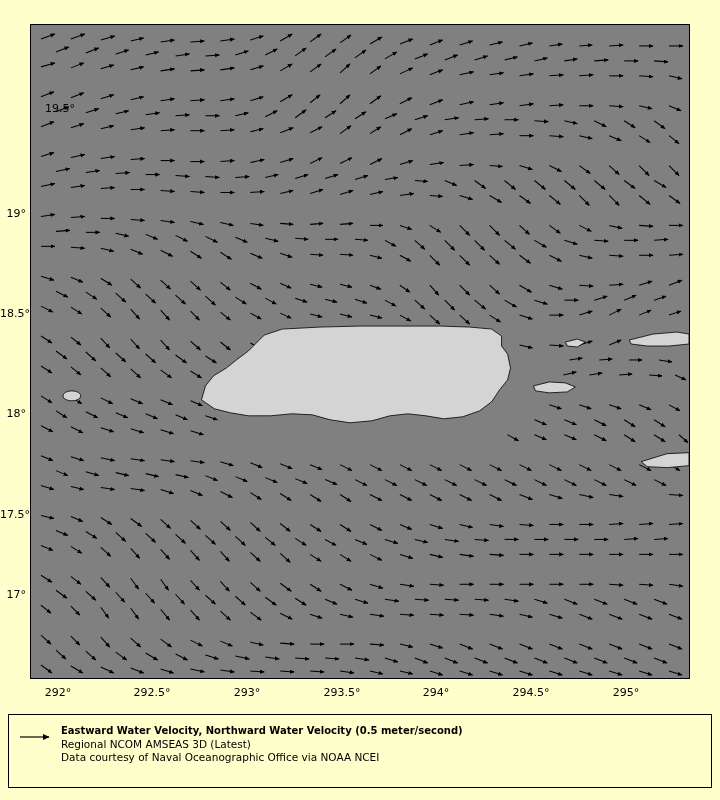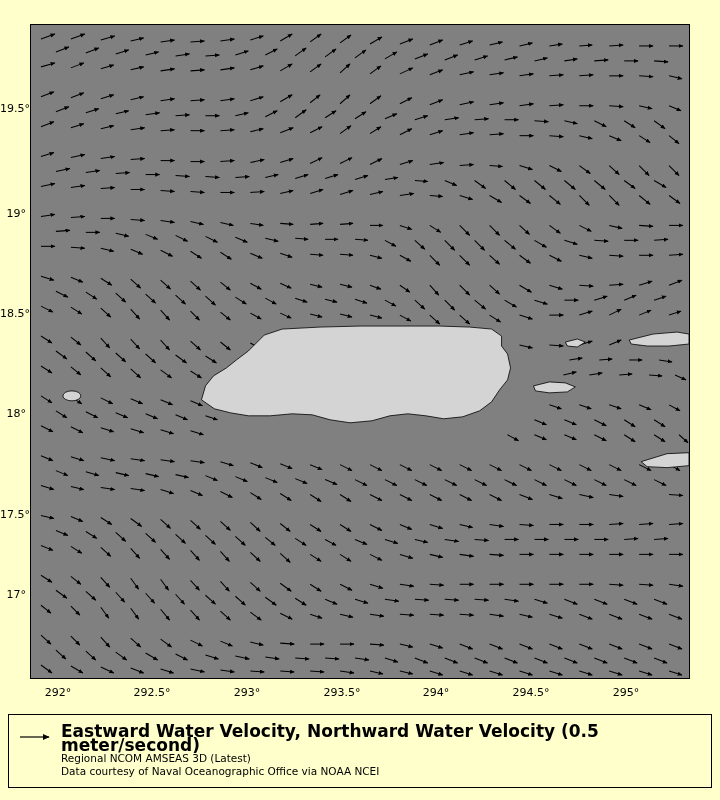--- a/index.html
+++ b/index.html
@@ -80,21 +80,21 @@
     width: 36px;
     height: 12px;
   }
   #caption-text {
     position: absolute;
     left: 52px;
     top: 9px;
     right: 6px;
   }
   #caption-title {
-    font-size: 17px;
+    font-size: 10px;
     font-weight: bold;
     color: #000;
     line-height: 14px;
   }
   .caption-line {
     font-size: 10.5px;
     color: #000;
     line-height: 12.5px;
   }
 </style>
@@ -804,21 +804,21 @@
 
       <path d="M536,318 L548,315 L556,318 L548,323 L538,322 Z" fill="#d4d4d4" stroke="#000000" stroke-width="0.8"></path>
 
       <path d="M600,316 L624,310 L648,308 L660,310 L660,320 L640,322 L618,322 L602,320 Z" fill="#d4d4d4" stroke="#000000" stroke-width="0.8"></path>
 
       <path d="M612,438 L638,430 L660,429 L660,442 L638,444 L618,443 Z" fill="#d4d4d4" stroke="#000000" stroke-width="0.8"></path>
     </svg>
   </div>
 
   <div class="ytick-wrap">
-    <div class="ylabel" style="top:108px;">19.5°</div>
+    <div class="ylabel" style="top:108px;padding-left:45px;">19.5°</div>
     <div class="ylabel" style="top:213px;">19°</div>
     <div class="ylabel" style="top:313px;">18.5°</div>
     <div class="ylabel" style="top:413px;">18°</div>
     <div class="ylabel" style="top:514px;">17.5°</div>
     <div class="ylabel" style="top:594px;">17°</div>
   </div>
 
   <div>
     <div class="xlabel" style="left:58px;">292°</div>
     <div class="xlabel" style="left:152px;">292.5°</div>

